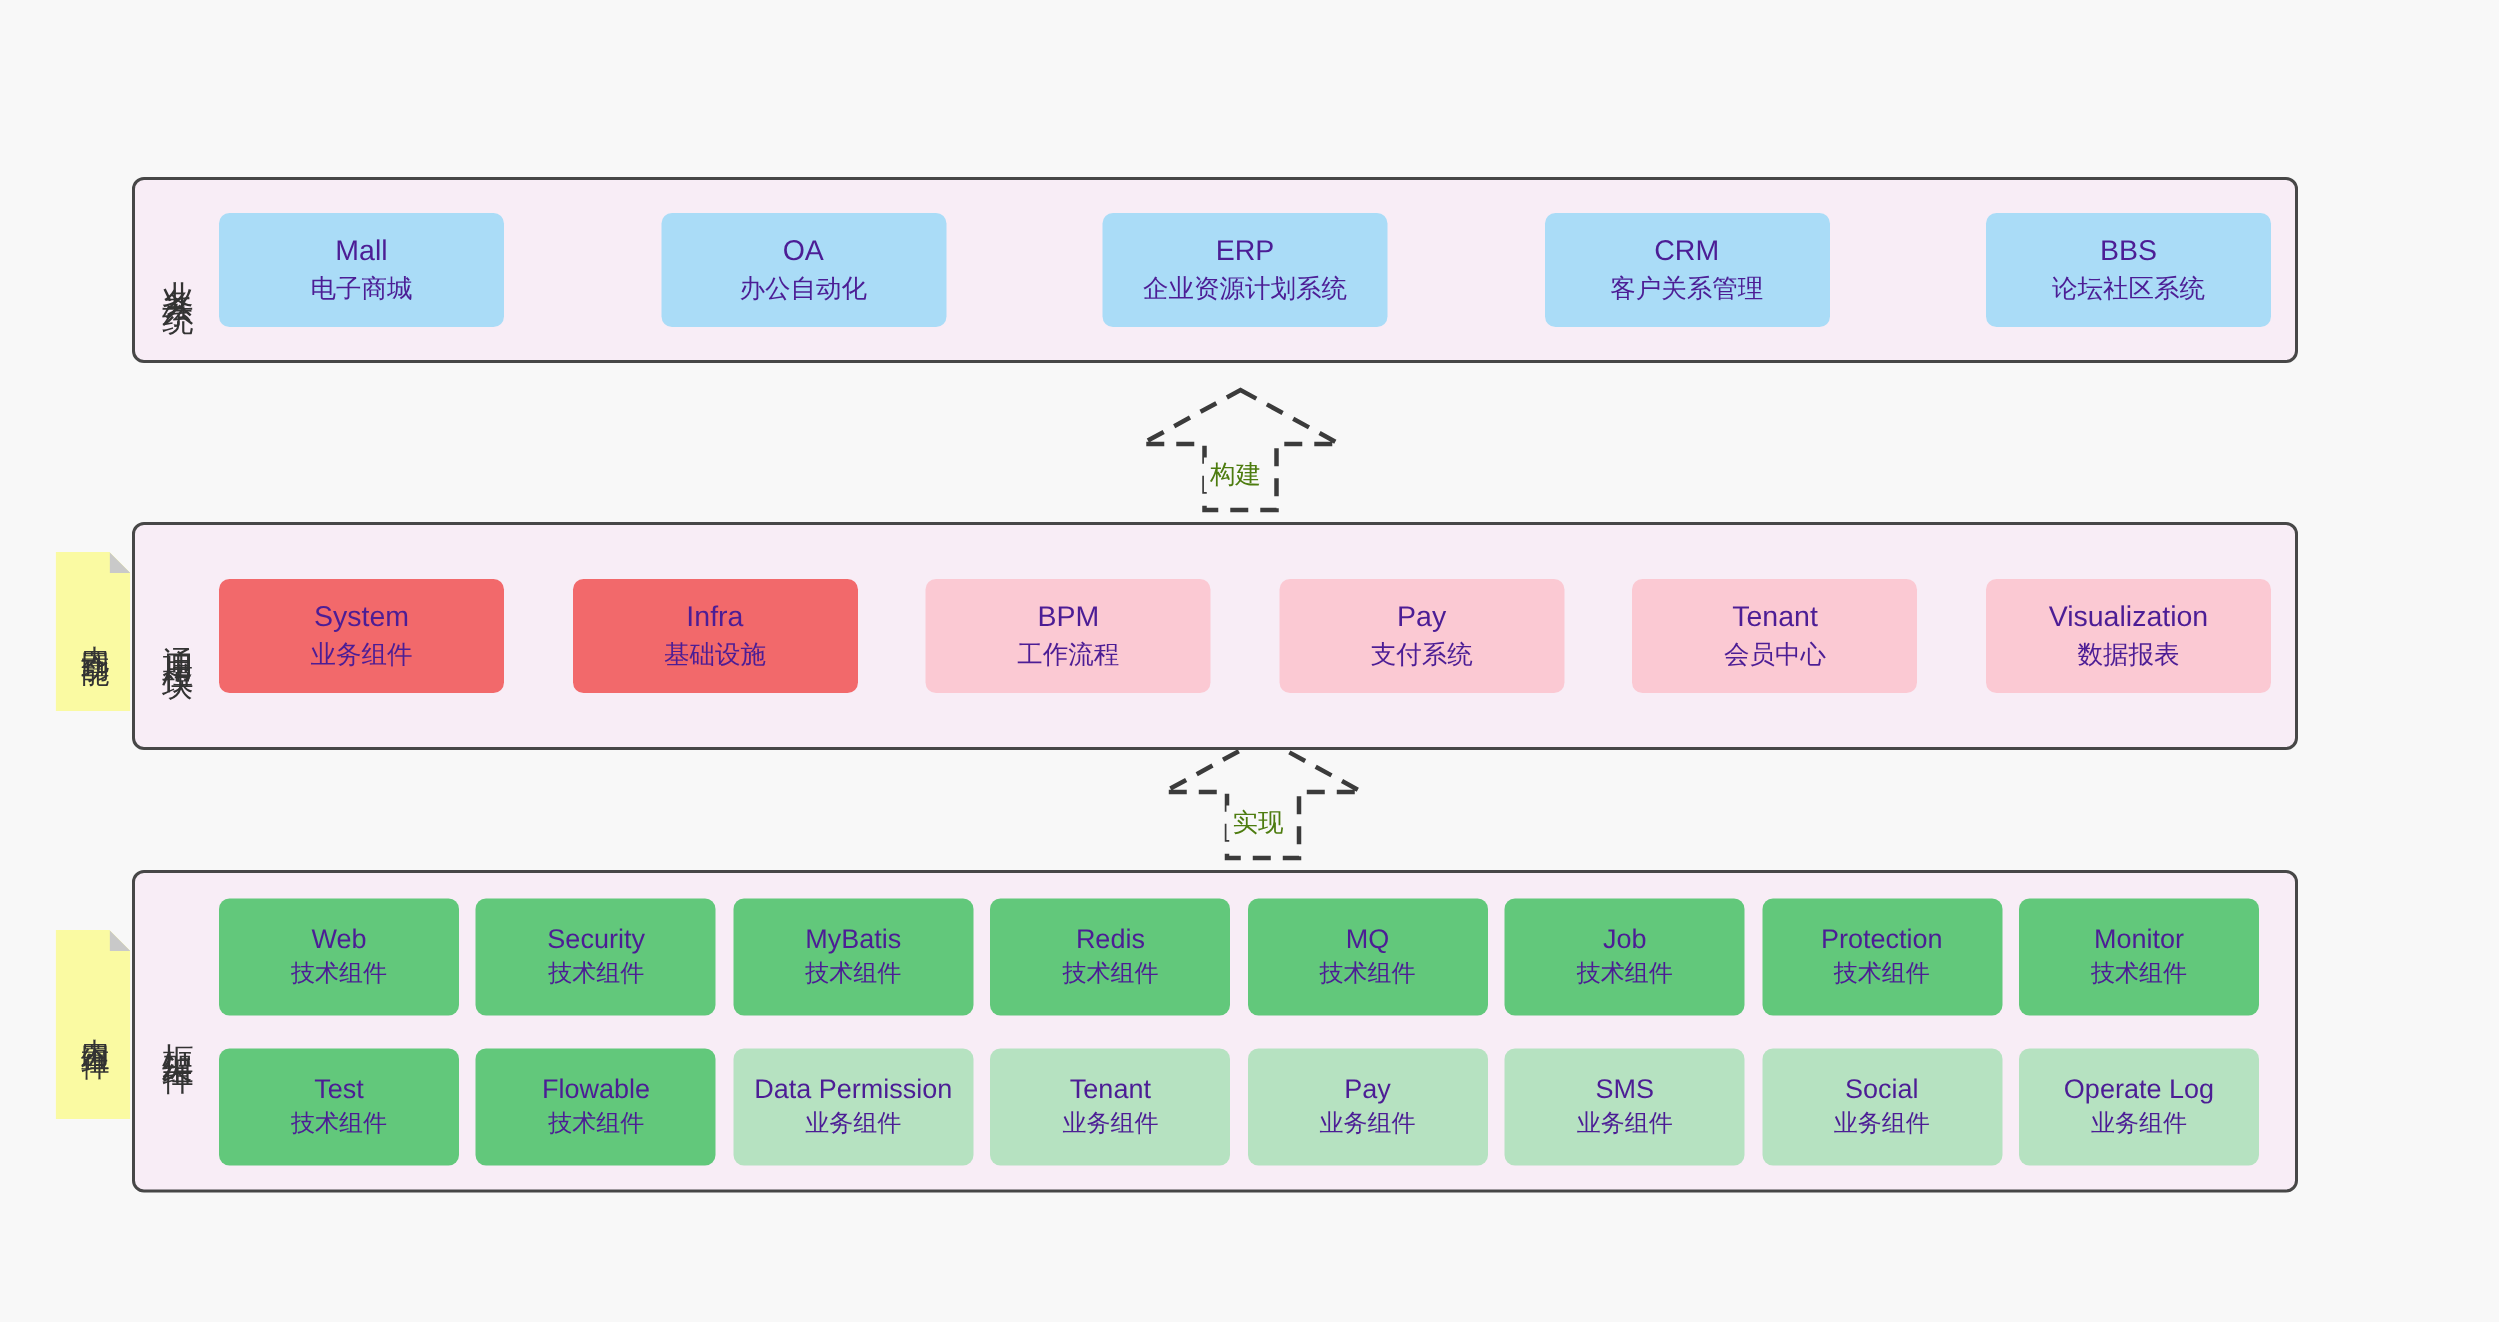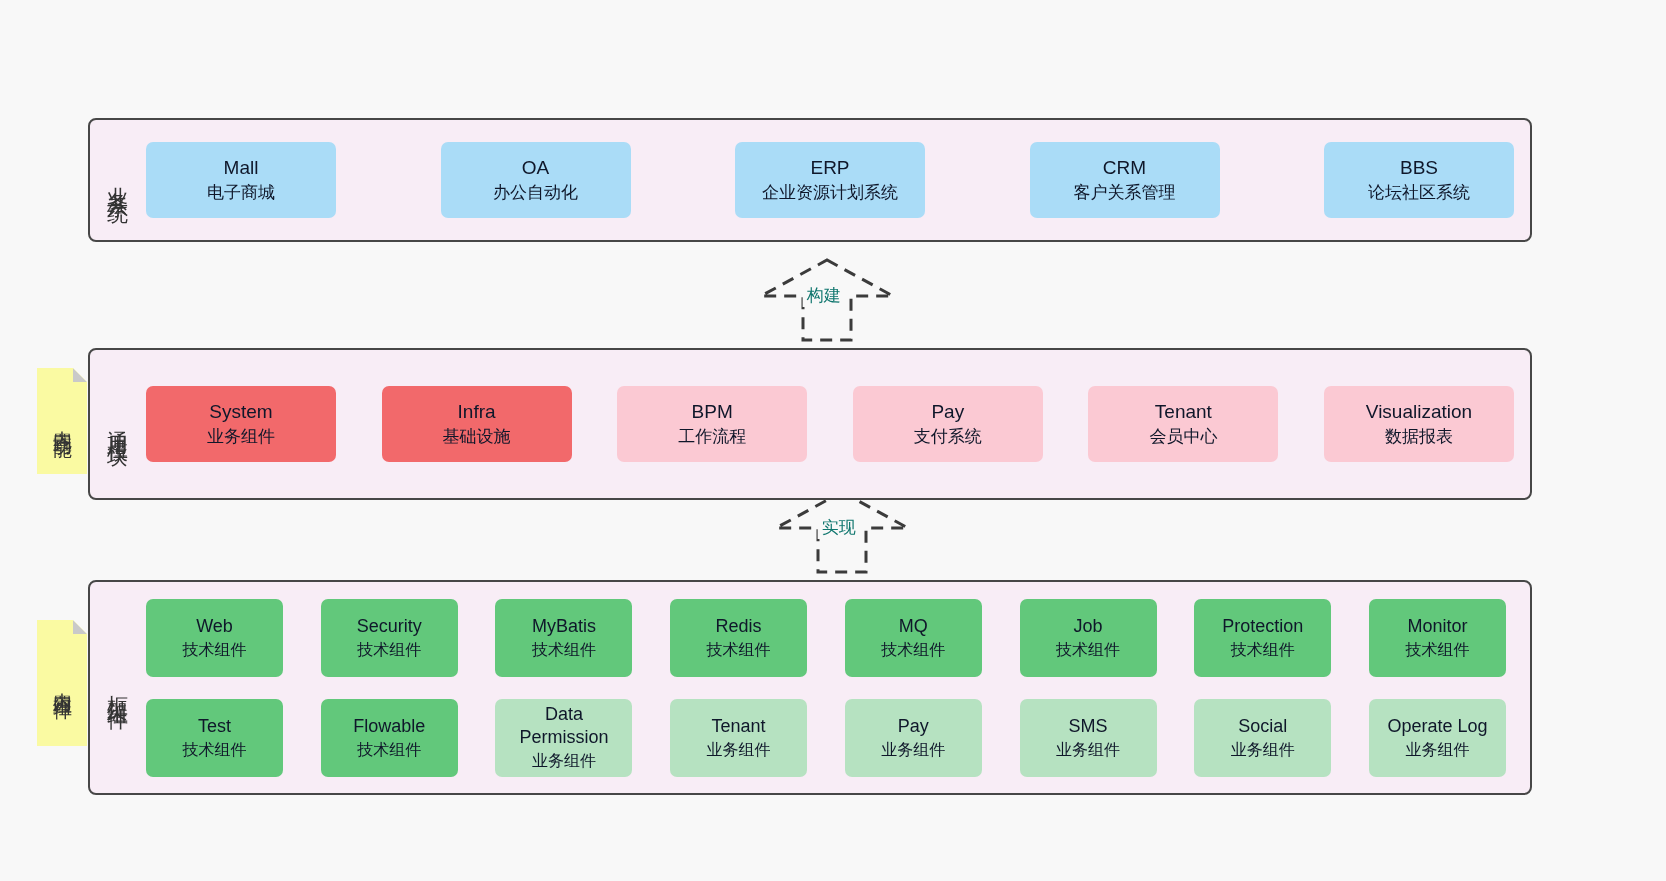--- a/index.html
+++ b/index.html
@@ -24,29 +24,29 @@
   .panel-label{width:56px;display:flex;align-items:center;justify-content:center;flex:0 0 auto;}
   .vtext{
     writing-mode:vertical-rl;text-orientation:upright;
     font-size:21px;letter-spacing:5px;color:#333;line-height:1.1;
   }
 
   
   .boxes{flex:1;display:flex;align-items:center;justify-content:space-between;padding-right:16px;}
   .box{
     border-radius:7px;display:flex;flex-direction:column;align-items:center;justify-content:center;
-    text-align:center;color:#0f172a;box-sizing:border-box;padding:2px 4px;
+    text-align:center;color:#4c1d95;box-sizing:border-box;padding:2px 4px;
   }
   .boxes .box{width:190px;height:76px;}
   .box .en{font-size:19px;line-height:26px;}
   .box .zh{font-size:17px;line-height:24px;}
 
   .grid{flex:1;display:flex;flex-direction:column;justify-content:center;gap:22px;padding-right:24px;}
   .grid-row{display:flex;justify-content:space-between;}
-  .grid .box{width:137px;height:78px;}
+  .grid .box{width:160px;height:78px;}
   .grid .box .en{font-size:18px;line-height:23px;}
   .grid .box .zh{font-size:16px;line-height:23px;}
 
   .v-blue{background:#aadcf7;}
   .v-red{background:#f2696b;}
   .v-pink{background:#fbc9d3;}
   .v-gdark{background:#62c87b;}
   .v-glight{background:#b6e2c1;}
 
   
@@ -62,22 +62,22 @@
     clip-path:polygon(0 0, 100% 100%, 0 100%);
   }
   .sticky .vtext{font-size:19px;letter-spacing:3px;}
 
   
   .arrow{position:absolute;width:140px;height:88px;z-index:0;}
   #arrow-build{left:757px;top:256px;}
   #arrow-implement{left:772px;top:488px;}
   .arrow svg{position:absolute;left:0;top:0;}
   .arrow-label{
-    position:absolute;left:50%;top:28px;transform:translateX(-58%);
-    background:#f8f8f8;padding:0 4px;font-size:17px;color:#0f766e;white-space:nowrap;
+    position:absolute;left:50%;top:49px;transform:translateX(-58%);
+    background:#f8f8f8;padding:0 4px;font-size:17px;color:#4d7c0f;white-space:nowrap;
   }
 </style>
 </head>
 <body>
 
 <div id="canvas">
 
   <div class="sticky" id="sticky-modules">
     <span class="fold"></span>
     <span class="vtext">内置功能</span>

